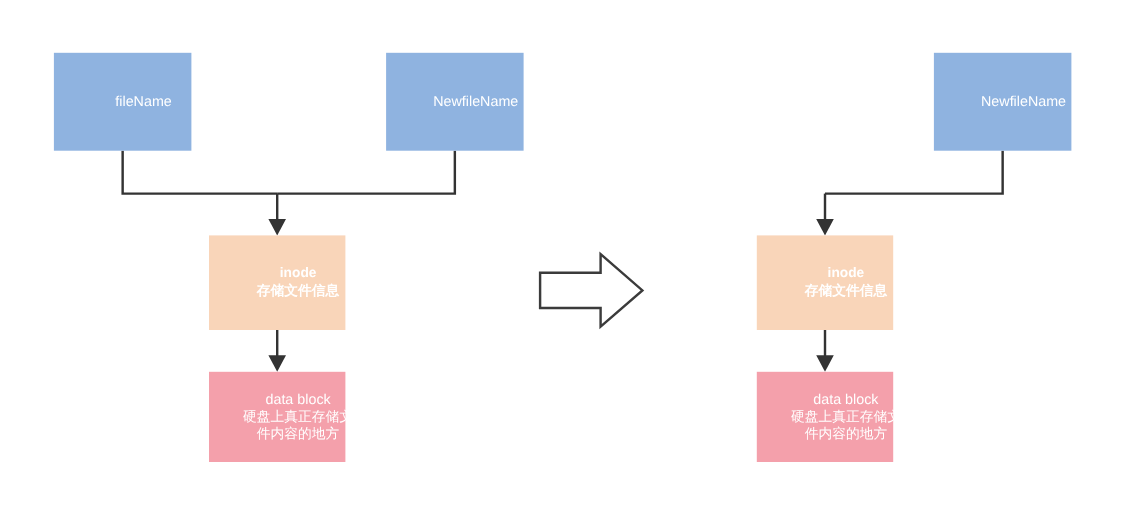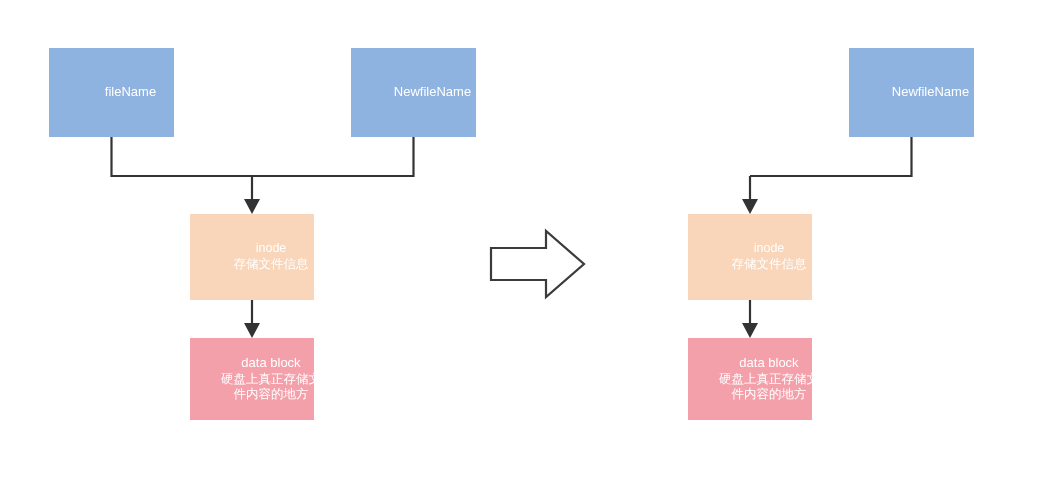--- a/index.html
+++ b/index.html
@@ -39,20 +39,21 @@
     white-space: nowrap;
     margin-left: 38px;
   }
   .node-blue {
     background: #8fb3e0;
     font-size: 13px;
   }
   .node-orange {
     background: #f9d5b9;
     font-size: 12.5px;
+    font-weight: bold;
   }
   .node-pink {
     background: #f4a0ab;
     font-size: 12.5px;
     justify-content: center;
   }
   .node-pink .line-en { font-size: 13px; }
   .svg-layer {
     position: absolute;
     left: 0;

